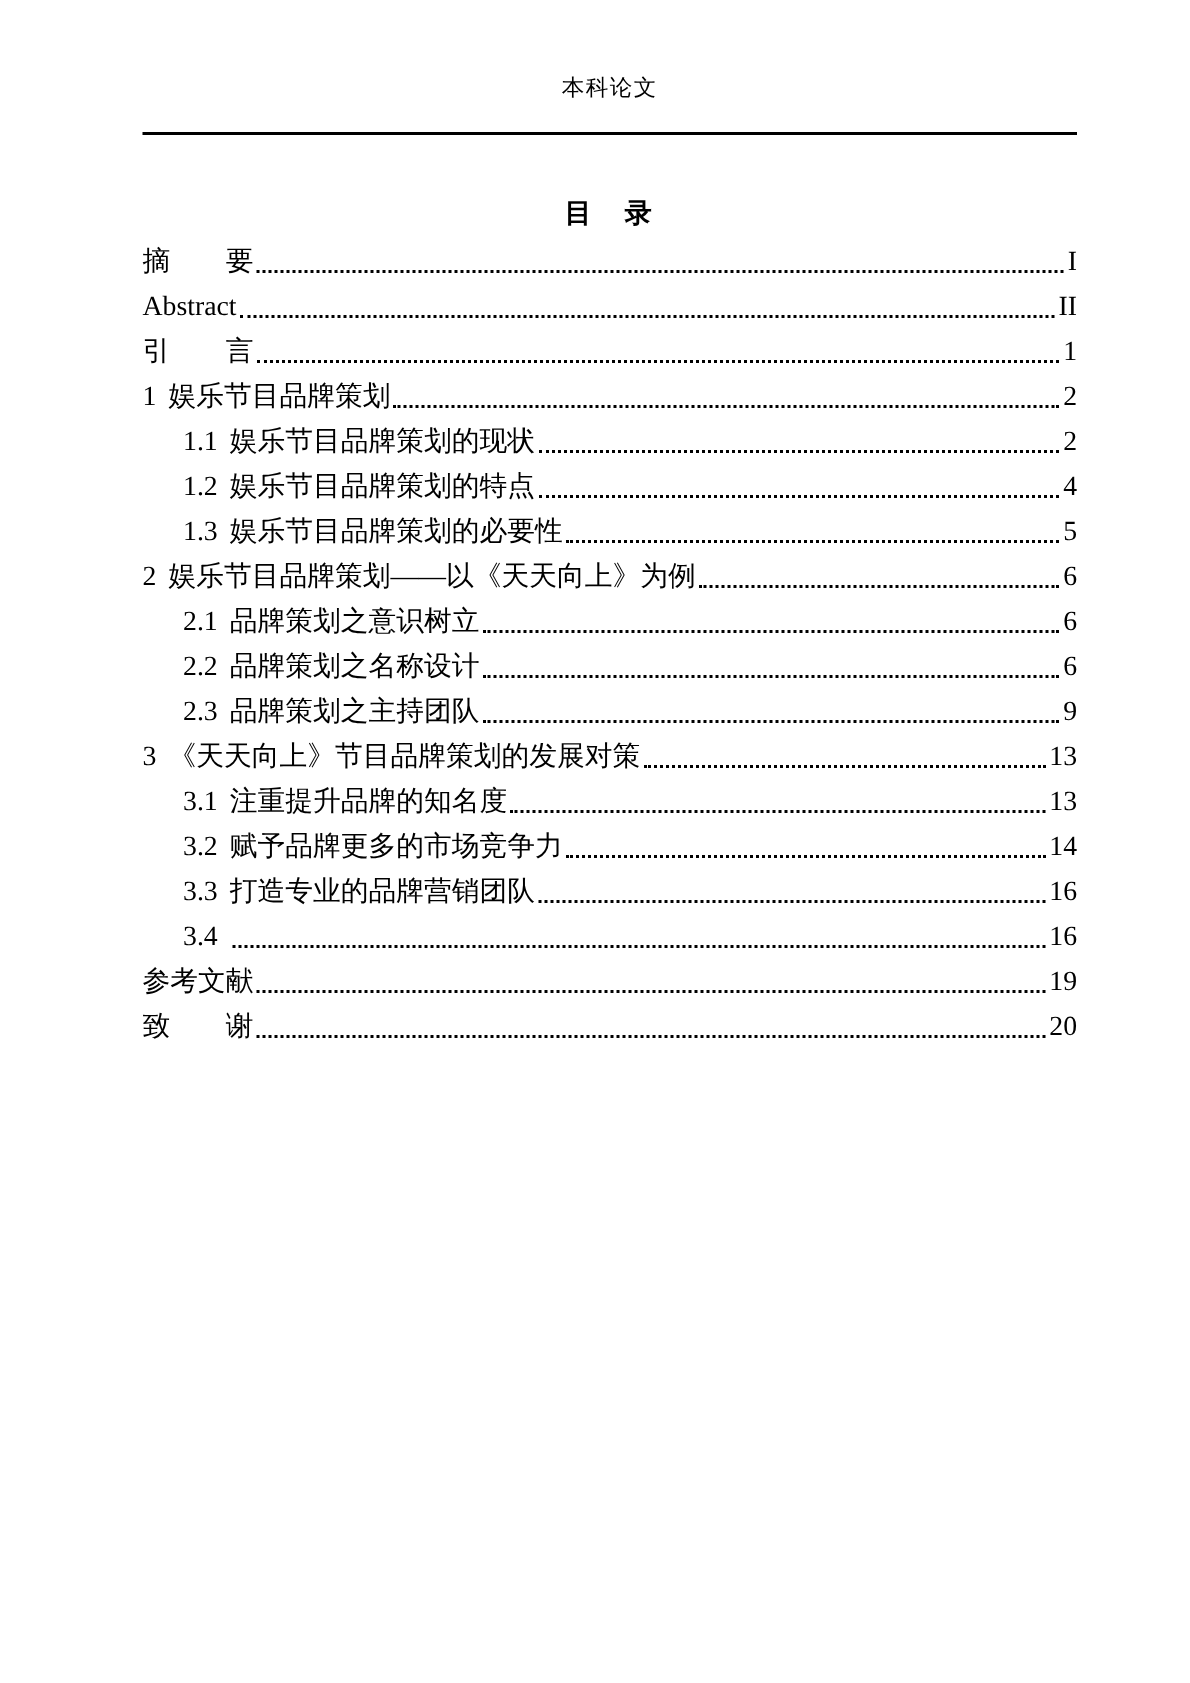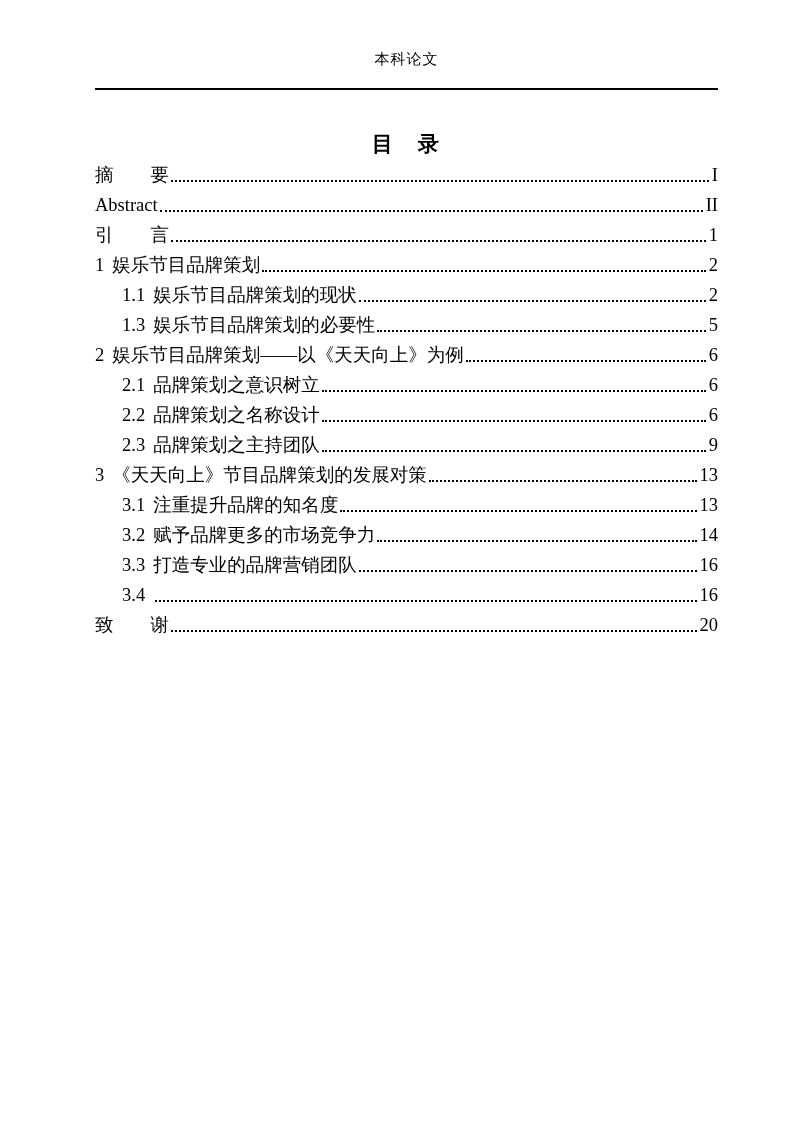--- a/index.html
+++ b/index.html
@@ -29,21 +29,21 @@
     border-bottom: 2px solid #000000;
     letter-spacing: 1px;
   }
   
   .doc-title {
     position: absolute;
     top: 130px;
     left: 95px;
     width: 623px;
     text-align: center;
-    font-size: 21px;
+    font-size: 18px;
     font-weight: bold;
     letter-spacing: 2px;
   }
   
   .toc {
     position: absolute;
     top: 160px;
     left: 95px;
     width: 623px;
   }
@@ -113,20 +113,26 @@
       <span class="pagenum">2</span>
     </div>
 
     <div class="toc-row lvl1">
       <span class="num">1.1</span>
       <span class="ttl">娱乐节目品牌策划的现状</span>
       <span class="leader"></span>
       <span class="pagenum">2</span>
     </div>
 
+    <div class="toc-row lvl1">
+      <span class="num">1.2</span>
+      <span class="ttl">娱乐节目品牌策划的特点</span>
+      <span class="leader"></span>
+      <span class="pagenum">4</span>
+    </div>
 
     <div class="toc-row lvl1">
       <span class="num">1.3</span>
       <span class="ttl">娱乐节目品牌策划的必要性</span>
       <span class="leader"></span>
       <span class="pagenum">5</span>
     </div>
 
     <div class="toc-row lvl0">
       <span class="num">2</span>
@@ -185,20 +191,26 @@
       <span class="pagenum">16</span>
     </div>
 
     <div class="toc-row lvl1">
       <span class="num">3.4</span>
       <span class="leader"></span>
       <span class="pagenum">16</span>
     </div>
 
 
+    <div class="toc-row lvl0">
+      
+      <span class="ttl">参考文献</span>
+      <span class="leader"></span>
+      <span class="pagenum">19</span>
+    </div>
 
     <div class="toc-row lvl0">
       
       <span class="ttl">致　　谢</span>
       <span class="leader"></span>
       <span class="pagenum">20</span>
     </div>
 
   </div>
 </div>

